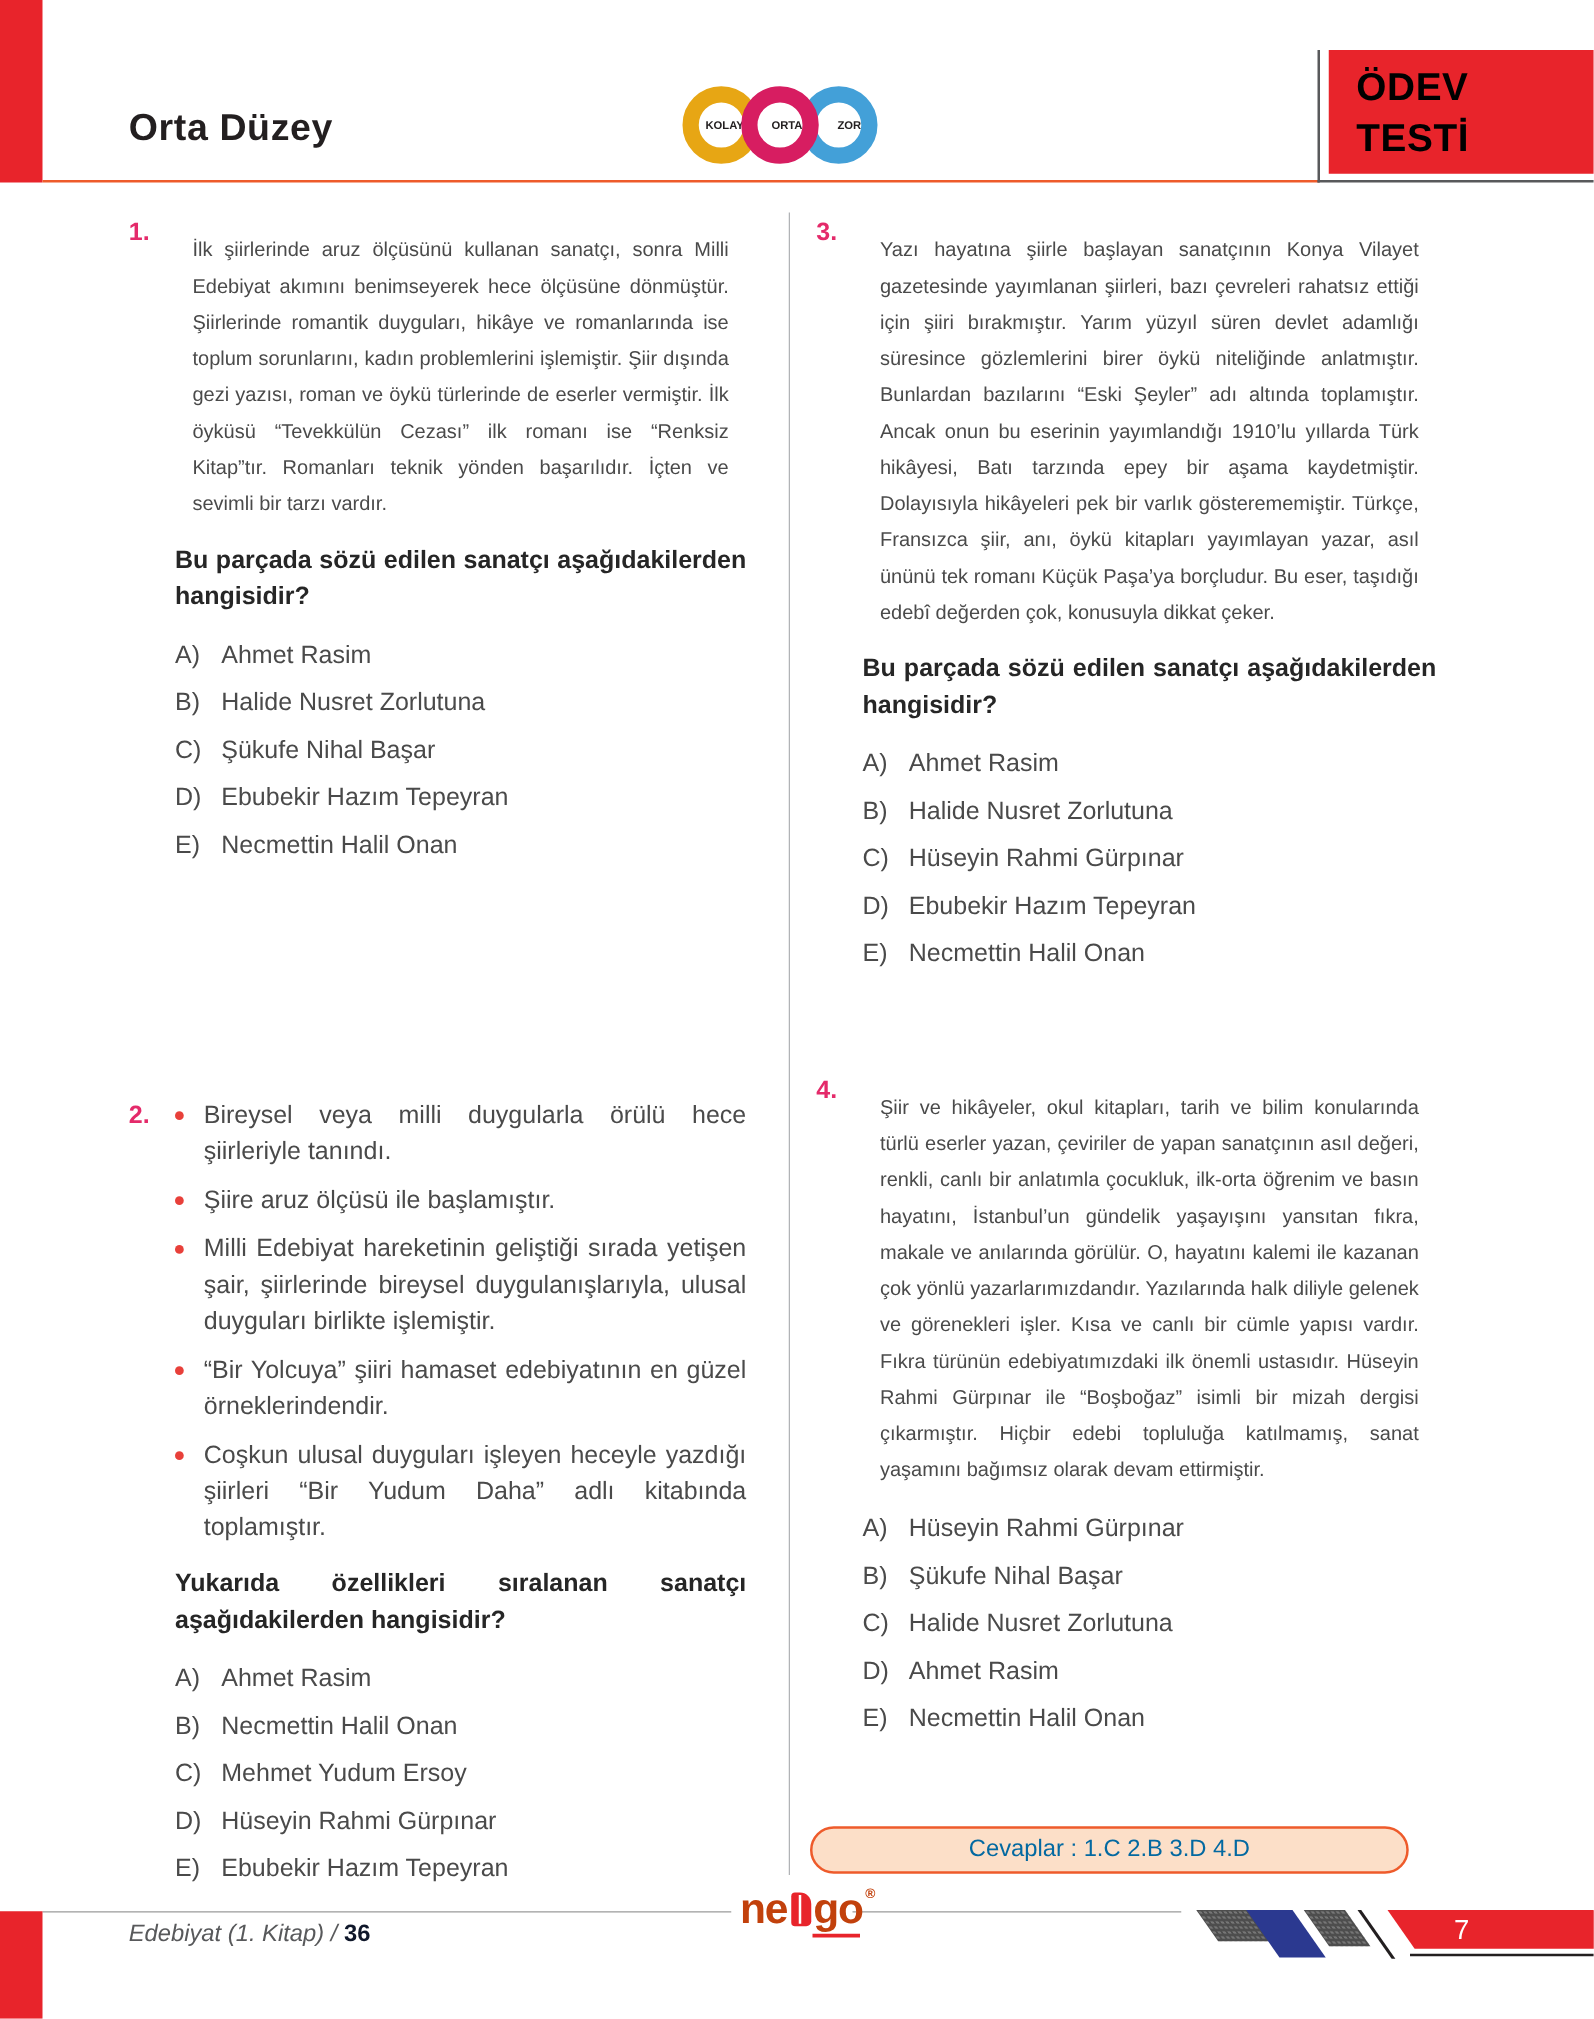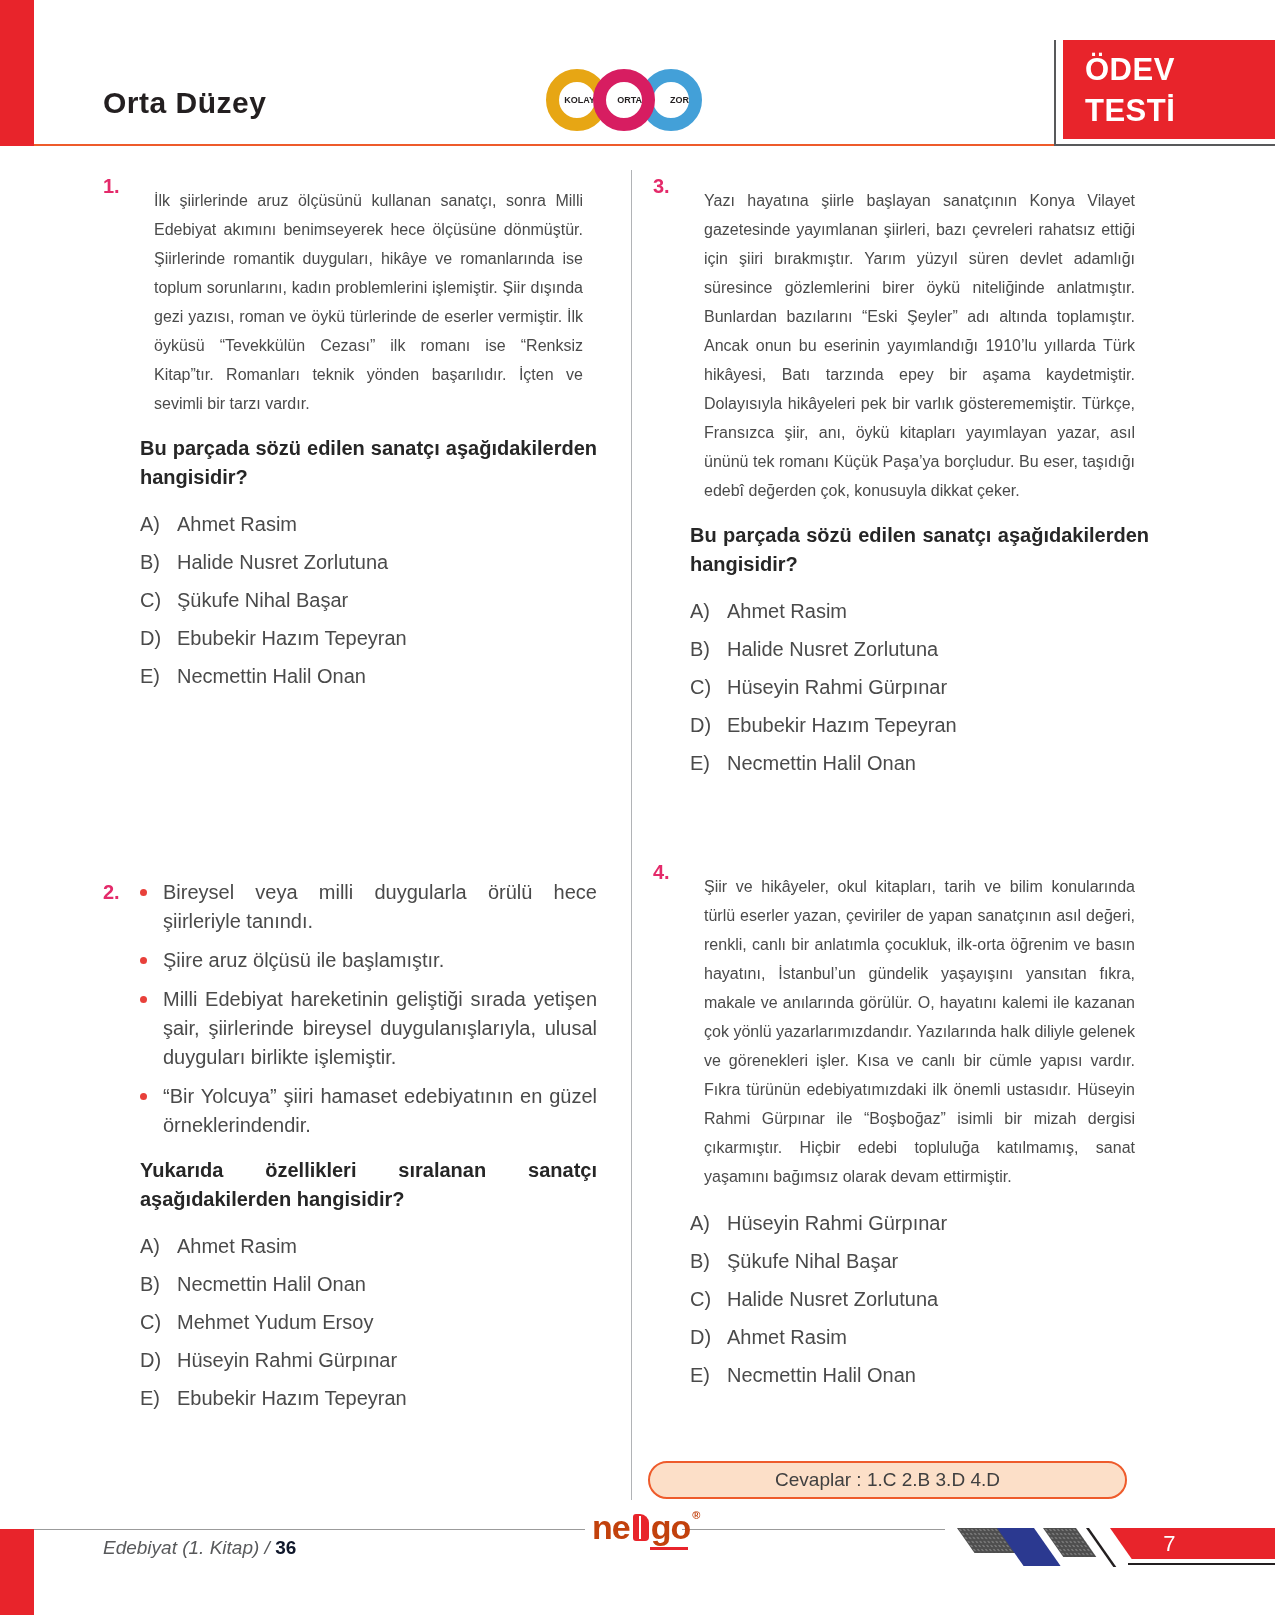--- a/index.html
+++ b/index.html
@@ -17,21 +17,21 @@
   .rings{left:546px;top:69px;display:flex;}
   .ring{width:62px;height:62px;border-radius:50%;box-sizing:border-box;background:#fff;
         display:flex;align-items:center;justify-content:flex-end;
         font-size:9px;font-weight:bold;color:#231f20;}
   .ring-kolay{border:13px solid #e7a614;z-index:1;}
   .ring-orta{border:13px solid #d71d61;z-index:3;margin-left:-15px;}
   .ring-zor{border:13px solid #43a0d8;z-index:2;margin-left:-15px;}
 
   .badge-vline{left:1054px;top:40px;width:2px;height:106px;background:#58595b;}
   .badge-hline{left:1054px;top:144px;width:221px;height:2px;background:#58595b;}
-  .badge{left:1063px;top:40px;width:212px;height:99px;background:#e8242b;color:#ffffff;
+  .badge{left:1063px;top:40px;width:212px;height:99px;background:#e8242b;color:#000000;
          font-weight:bold;font-size:31px;line-height:41px;box-sizing:border-box;
          padding:9px 0 0 22px;letter-spacing:.5px;}
 
   
   .col-divider{left:631px;top:170px;width:1px;height:1330px;background:#b1b3b6;}
 
   .question{display:flex;}
   .qnum{flex:0 0 37px;font-weight:bold;color:#e42a6a;font-size:20px;line-height:29px;}
   .qbody{flex:1;min-width:0;}
   .q-para{margin:14px;text-align:justify;font-size:16px;line-height:29px;}
@@ -51,21 +51,21 @@
 
   #q1{left:103px;top:172px;width:494px;}
   #q2{left:103px;top:878px;width:494px;}
   #q3{left:653px;top:172px;width:496px;}
   #q4{left:653px;top:858px;width:496px;}
 
   
   .answers-pill{left:648px;top:1461px;width:479px;height:38px;box-sizing:border-box;
     border:2px solid #ee5b2b;background:#fcdfc8;border-radius:19px;
     display:flex;align-items:center;justify-content:center;
-    font-size:19px;color:#404040;}
+    font-size:19px;color:#0369a1;}
 
   
   .footer-line-l{left:34px;top:1529px;width:551px;height:1px;background:#9b9b9b;}
   .footer-line-r{left:682px;top:1529px;width:263px;height:1px;background:#9b9b9b;}
   .red-corner-bottom{left:0;top:1529px;width:34px;height:86px;background:#e8242b;}
   .footer-book{left:103px;top:1537px;font-size:19px;color:#58595b;font-style:italic;}
   .footer-book b{font-style:normal;color:#0f172a;text-align:right;}
 
   .logo{left:592px;top:1507px;display:flex;align-items:flex-start;color:#c2410c;}
   .logo-txt{font-size:34px;font-weight:bold;line-height:40px;letter-spacing:-1px;}
@@ -166,20 +166,26 @@
             <span></span>
           </div>
         <div class="bullet-text">Milli Edebiyat hareketinin geliştiği sırada yetişen şair, şiirlerinde bireysel duygulanışlarıyla, ulusal duyguları birlikte işlemiştir.</div>
       </div>
       <div class="bullet">
         <div class="bullet-dot">
             <span></span>
           </div>
         <div class="bullet-text">“Bir Yolcuya” şiiri hamaset edebiyatının en güzel örneklerindendir.</div>
       </div>
+      <div class="bullet">
+        <div class="bullet-dot">
+            <span></span>
+          </div>
+        <div class="bullet-text">Coşkun ulusal duyguları işleyen heceyle yazdığı şiirleri “Bir Yudum Daha” adlı kitabında toplamıştır.</div>
+      </div>
     </div>
     <p class="q-stem">Yukarıda özellikleri sıralanan sanatçı aşağıdakilerden hangisidir?</p>
     <div class="options">
       <div class="option">
         <span class="opt-letter">A)</span>
         <span class="opt-text">Ahmet Rasim</span>
       </div>
       <div class="option">
         <span class="opt-letter">B)</span>
         <span class="opt-text">Necmettin Halil Onan</span>

